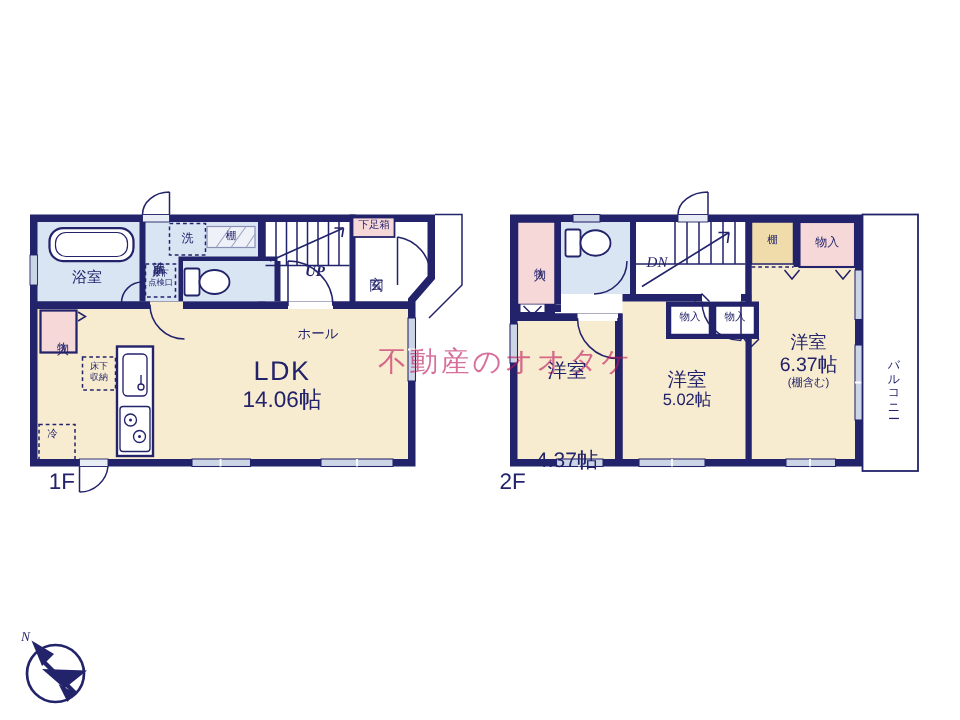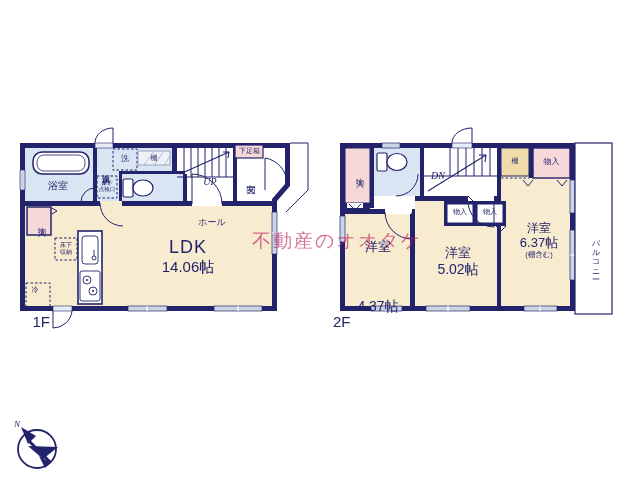--- a/index.html
+++ b/index.html
@@ -218,37 +218,37 @@
   <div>床下</div>
   <div>収納</div>
 </div>
 <div class="lbl" style="left:29px;top:286px;width:12px;font-size:7px;">冷</div>
 <div class="lbl" style="left:140px;top:237px;width:96px;">
   <div style="font-size:18px;letter-spacing:1px;">LDK</div>
   <div style="font-size:15px;">14.06帖</div>
 </div>
 <div class="lbl" style="left:236px;top:147px;width:27px;font-size:7px;">下足箱</div>
 <div class="lbl v" style="left:243px;top:163px;width:13px;height:30px;font-size:9px;">玄関</div>
-<div class="lbl ser" style="left:196px;top:176px;width:28px;font-size:10px;">UP</div>
+<div class="lbl ser" style="left:196px;top:176px;width:28px;font-size:10px;font-weight:bold;">UP</div>
 <div class="lbl" style="left:190px;top:188px;width:44px;font-size:9px;margin-top:29px;">ホール</div>
 <div class="lbl" style="left:20px;top:313px;width:30px;font-size:15px;text-align:right;">1F</div>
 
 <div class="lbl v" style="left:351px;top:160px;width:13px;height:26px;font-size:8px;">物入</div>
 <div class="lbl ser" style="left:426px;top:170px;width:24px;font-size:10px;">DN</div>
 <div class="lbl" style="left:505px;top:157px;width:20px;font-size:7px;">棚</div>
 <div class="lbl" style="left:535px;top:157px;width:33px;font-size:8px;">物入</div>
 <div class="lbl" style="left:447px;top:208px;width:26px;font-size:7px;">物入</div>
 <div class="lbl" style="left:477px;top:208px;width:26px;font-size:7px;">物入</div>
 <div class="lbl" style="left:343px;top:240px;width:70px;">
   <div style="font-size:13px;">洋室</div>
   <div style="font-size:14px;margin-top:43px;">4.37帖</div>
 </div>
 <div class="lbl" style="left:420px;top:246px;width:76px;">
   <div style="font-size:13px;">洋室</div>
-  <div style="font-size:14px;">5.02帖</div>
+  <div style="font-size:11px;">5.02帖</div>
 </div>
 <div class="lbl" style="left:508px;top:222px;width:62px;">
   <div style="font-size:12px;">洋室</div>
   <div style="font-size:13px;">6.37帖</div>
   <div style="font-size:7.5px;">(棚含む)</div>
 </div>
 <div class="lbl v" style="left:587px;top:212px;width:13px;height:85px;font-size:8px;">バルコニー</div>
 <div class="lbl" style="left:333px;top:313px;width:30px;font-size:15px;text-align:left;">2F</div>
 
 <div class="lbl ser" style="left:10px;top:419px;width:14px;font-size:9px;">N</div>

